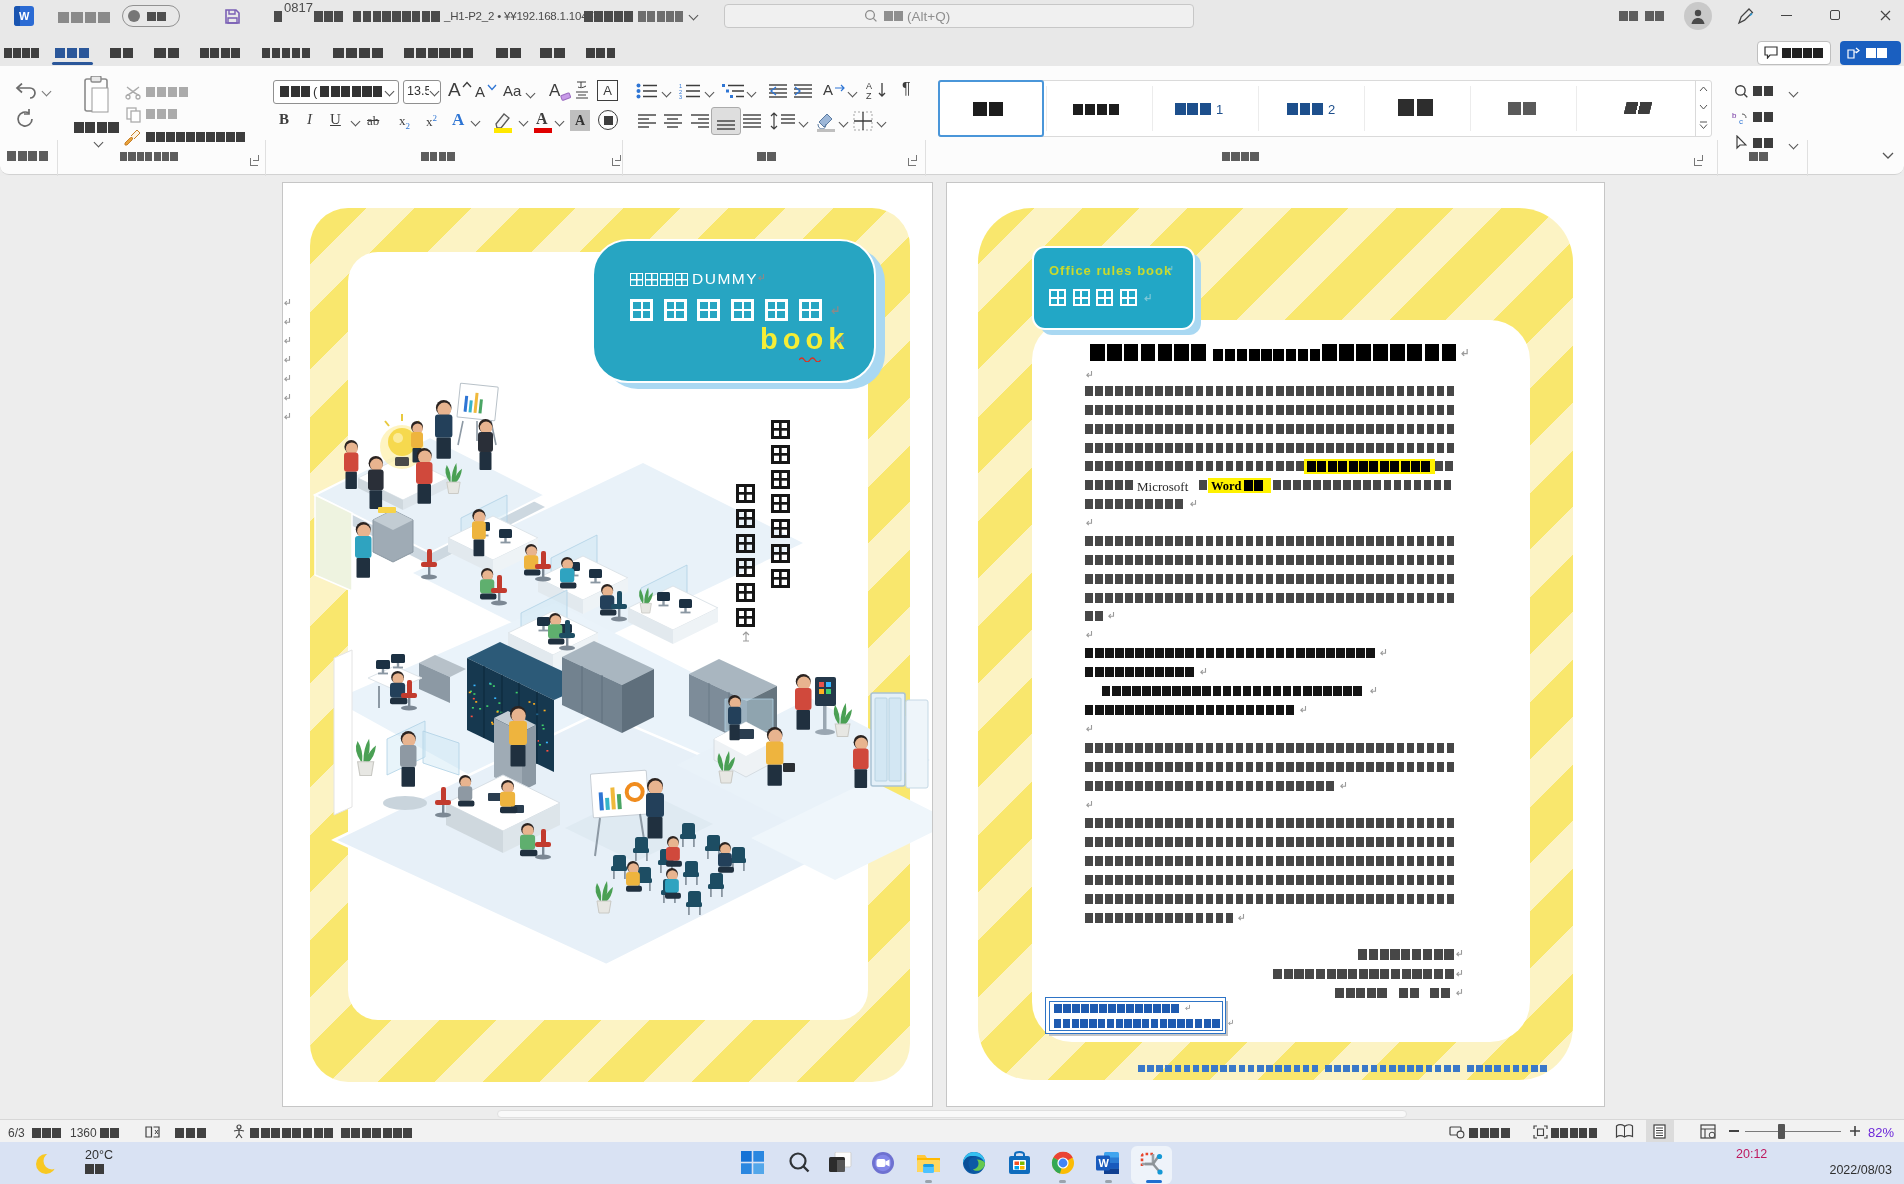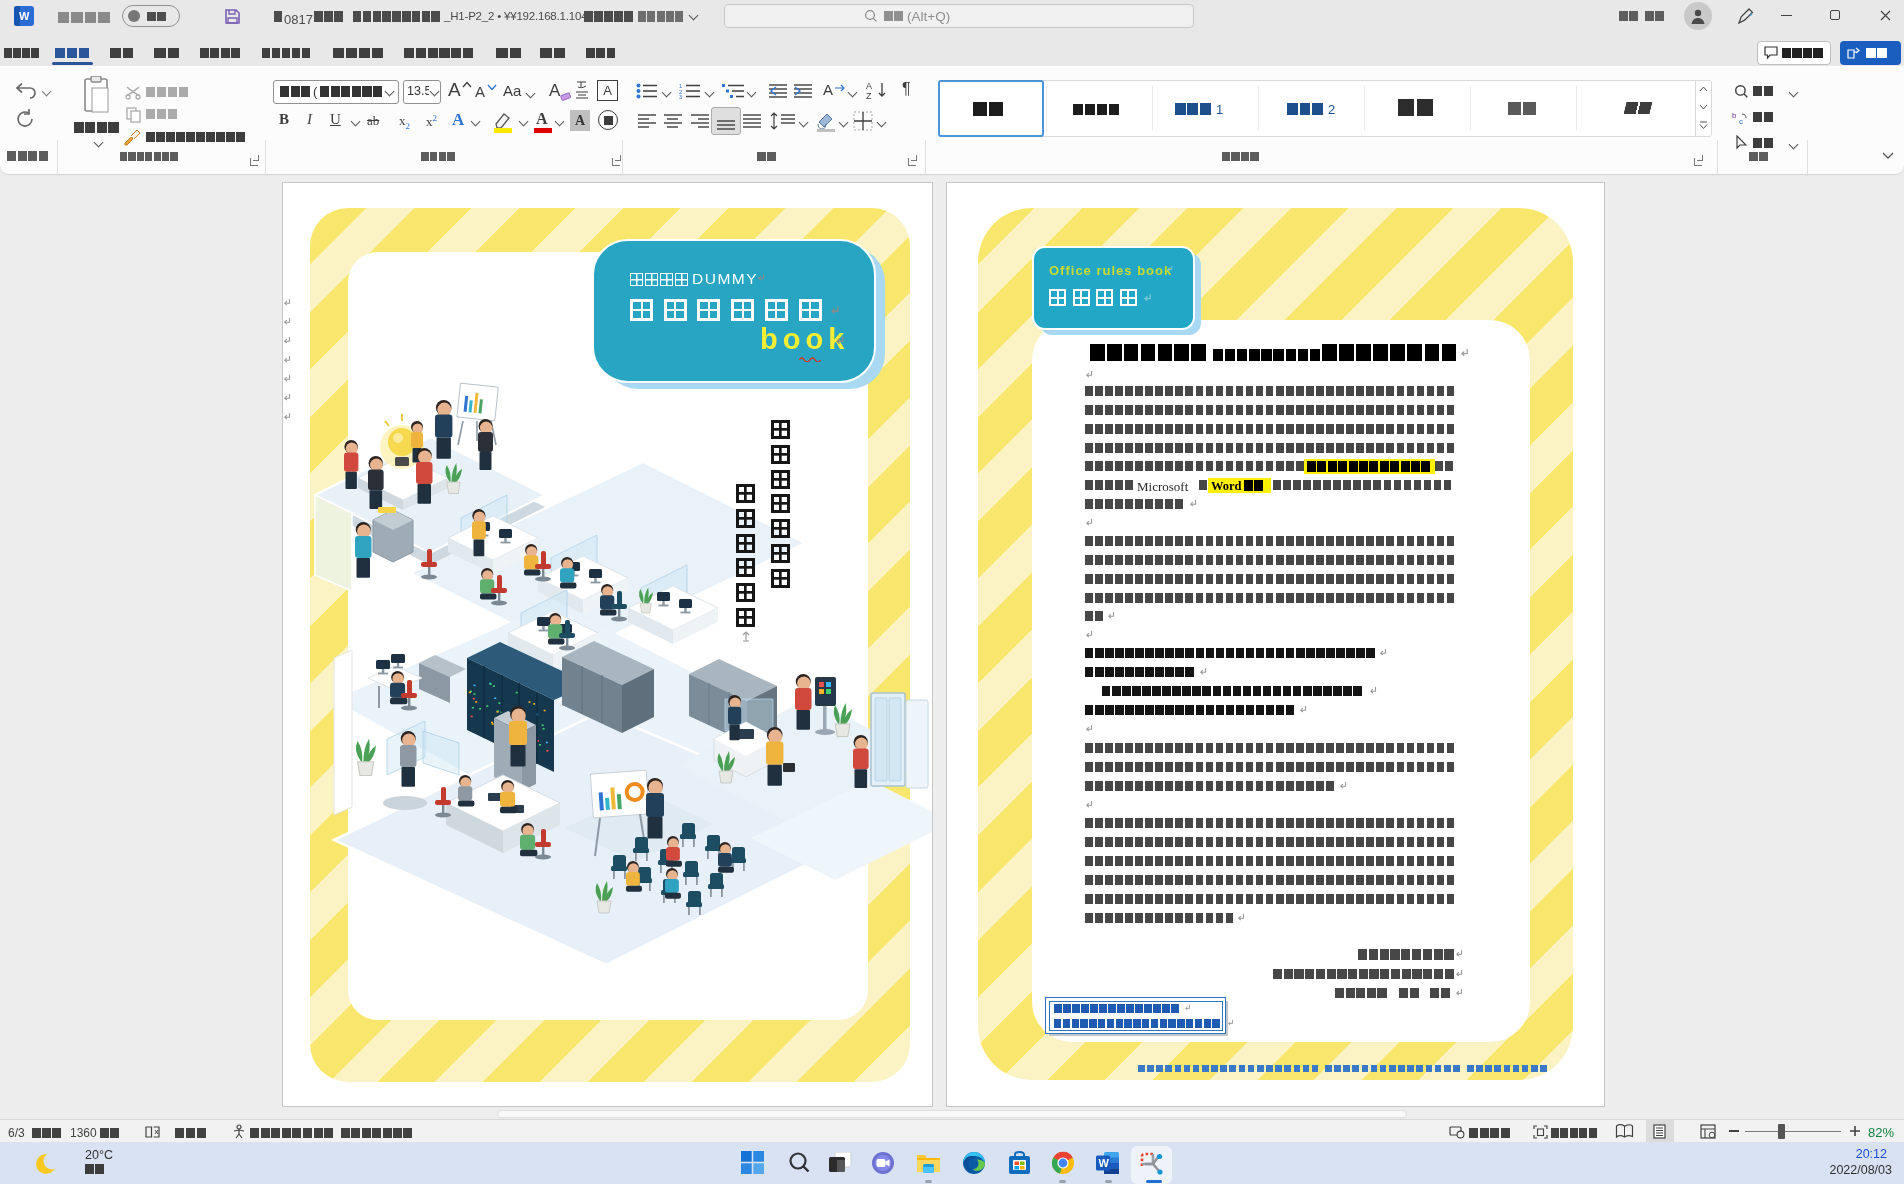--- a/index.html
+++ b/index.html
@@ -30,21 +30,21 @@
     <div class="a" style="left:19px;top:10px;width:12px;height:12px;color:#fff;font:bold 11px 'Liberation Sans';">W</div>
     <div class="b" style="left:58px;top:12px;width:52.0px;height:11px;--c:#8a8a8a;--w:11.5px;--p:13.5px"></div>
     <div class="a" style="left:122px;top:5px;width:58px;height:22px;border:1px solid #919191;border-radius:11px"></div>
     <div class="a" style="left:128px;top:10px;width:12px;height:12px;background:#767676;border-radius:50%"></div>
     <div class="b" style="left:147px;top:12px;width:19.5px;height:9px;--c:#4f4f4f;--w:9px;--p:10.5px"></div>
     <svg class="a" style="left:224px;top:8px" width="17" height="17" viewBox="0 0 17 17">
       <path d="M2 2h10l3 3v10H2z" fill="none" stroke="#7a5fb5" stroke-width="1.6"></path>
       <path d="M5 2v4h6V2M4 10h9v5H4z" fill="none" stroke="#7a5fb5" stroke-width="1.4"></path>
     </svg>
     <div class="b" style="left:274px;top:11px;width:8.0px;height:11px;--c:#4b4b4b;--w:8px;--p:9px"></div>
-    <div class="a" style="left:284px;top:12px;font:13px 'Liberation Sans';color:#4b4b4b">0817</div>
+    <div class="a" style="left:284px;top:0;font:13px 'Liberation Sans';color:#4b4b4b">0817</div>
     <div class="b" style="left:314px;top:11px;width:28.7px;height:11px;--c:#4b4b4b;--w:8.7px;--p:10px"></div>
     <div class="b" style="left:353px;top:11px;width:86.9px;height:11px;--c:#4b4b4b;--w:8.5px;--p:9.8px"></div>
     <div class="a" style="left:444px;top:10px;font:11.5px 'Liberation Sans';letter-spacing:-0.2px;color:#4b4b4b">_H1-P2_2 • ¥¥192.168.1.104¥</div>
     <div class="b" style="left:584px;top:11px;width:48.7px;height:11px;--c:#4b4b4b;--w:8.7px;--p:10px"></div>
     <div class="b" style="left:638px;top:11px;width:45.3px;height:11px;--c:#6e6e6e;--w:8.1px;--p:9.3px"></div>
     <div class="chev" style="left:690px;top:12px;border-color:#555"></div>
     <div class="a" style="left:724px;top:4px;width:470px;height:24px;background:#f0f0f0;border:1px solid #c7c7c7;border-radius:4px"></div>
     <svg class="a" style="left:864px;top:9px" width="14" height="14" viewBox="0 0 14 14">
       <circle cx="6" cy="6" r="4.4" fill="none" stroke="#8b8b8b" stroke-width="1.3"></circle>
       <path d="m9.4 9.4 3 3" stroke="#8b8b8b" stroke-width="1.3"></path>
@@ -957,21 +957,21 @@
       <rect x="1" y="1" width="14" height="13" fill="none" stroke="#424242" stroke-width="1.2"></rect>
       <path d="M1 5h14M5 5v9" stroke="#424242" stroke-width="1.1"></path>
       <circle cx="12" cy="11" r="2.8" fill="#f2f2f2" stroke="#424242"></circle>
     </svg>
     <div class="a" style="left:1729px;top:10px;width:10px;height:2px;background:#424242"></div>
     <div class="a" style="left:1745px;top:11px;width:96px;height:1.4px;background:#7a7a7a"></div>
     <div class="a" style="left:1778px;top:4px;width:7px;height:15px;background:#555;border-radius:1px"></div>
     <svg class="a" style="left:1849px;top:5px" width="12" height="12">
       <path d="M6 1v10M1 6h10" stroke="#424242" stroke-width="1.6"></path>
     </svg>
-    <div class="a" style="left:1868px;top:5px;font:13px 'Liberation Sans';color:#15803d">82%</div>
+    <div class="a" style="left:1868px;top:5px;font:13px 'Liberation Sans';color:#6d28d9">82%</div>
   </div>
 <div id="taskbar" class="a">
     <svg class="a" style="left:33px;top:8px" width="28" height="28" viewBox="0 0 28 28">
       <circle cx="13" cy="14" r="10" fill="#f8c822"></circle>
       <circle cx="19" cy="11" r="8.5" fill="#d9e2f3"></circle>
     </svg>
     <div class="a" style="left:85px;top:6px;font:12.5px 'Liberation Sans';color:#2f2f2f">20°C</div>
     <div class="b" style="left:85px;top:22px;width:18.6px;height:9.5px;--c:#3c3c3c;--w:8.6px;--p:10px"></div>
     <svg class="a" style="left:741px;top:9px" width="23" height="23" viewBox="0 0 23 23">
       <rect x="0" y="0" width="10.7" height="10.7" fill="#1572d6"></rect>
@@ -1041,14 +1041,14 @@
       <path d="M13 12l7-8" stroke="#7e8a87" stroke-width="0"></path>
       <path d="M5 12h8l6 7" stroke="#8e9499" stroke-width="2.4" fill="none"></path>
       <path d="M13 12 18 5" stroke="#8e9499" stroke-width="2.4"></path>
       <circle cx="19.5" cy="4.5" r="2.6" fill="#1498d5"></circle>
       <circle cx="20" cy="20" r="2.6" fill="#1498d5"></circle>
     </svg>
     <div class="a" style="left:1146px;top:38px;width:16px;height:3.2px;background:#1f6fd0;border-radius:2px"></div>
     <div class="a" style="left:925px;top:38px;width:7px;height:3.2px;background:#9aa3ad;border-radius:2px"></div>
     <div class="a" style="left:1059px;top:38px;width:7px;height:3.2px;background:#9aa3ad;border-radius:2px"></div>
     <div class="a" style="left:1105px;top:38px;width:7px;height:3.2px;background:#9aa3ad;border-radius:2px"></div>
-    <div class="a" style="left:1841px;top:5px;width:46px;text-align:right;font:12.5px 'Liberation Sans';color:#1d4ed8">20:12</div>
+    <div class="a" style="left:1736px;top:5px;width:46px;font:12.5px 'Liberation Sans';color:#be185d">20:12</div>
     <div class="a" style="left:1812px;top:21px;width:80px;text-align:right;font:12.5px 'Liberation Sans';color:#2f2f2f">2022/08/03</div>
   </div>
 </body></html>

